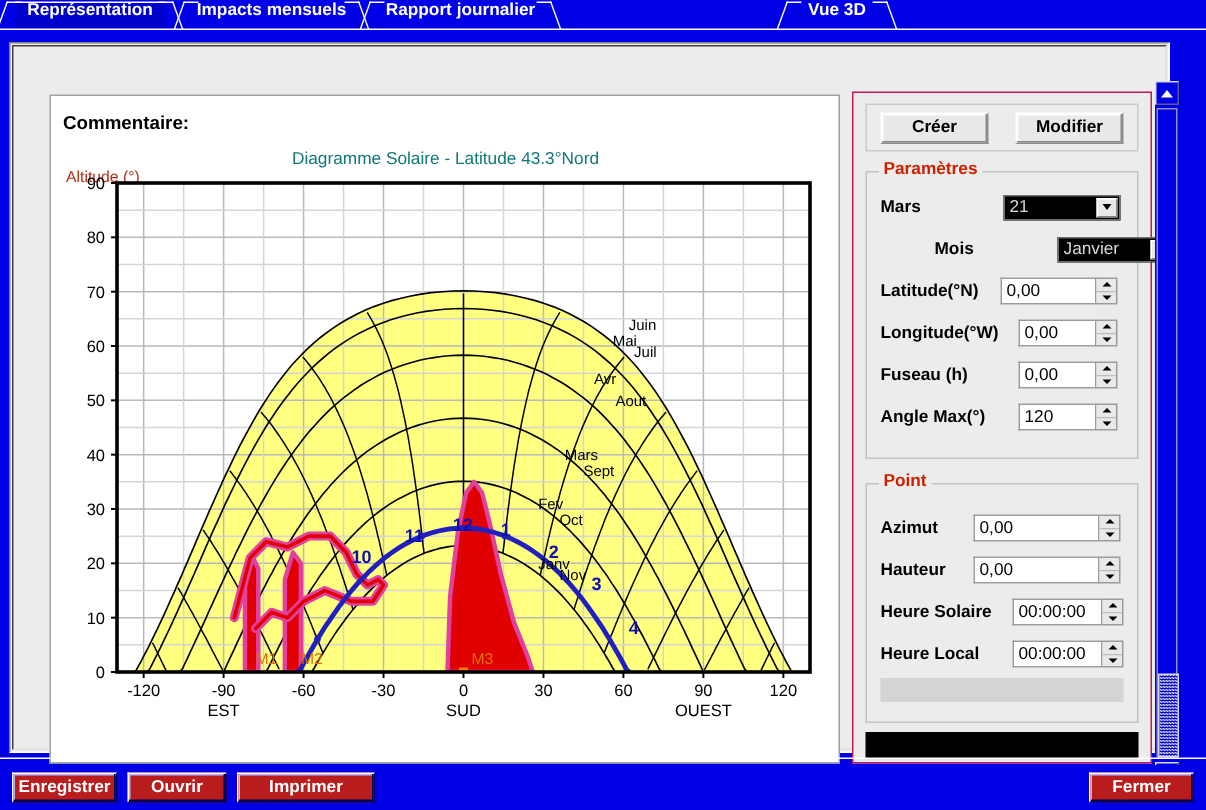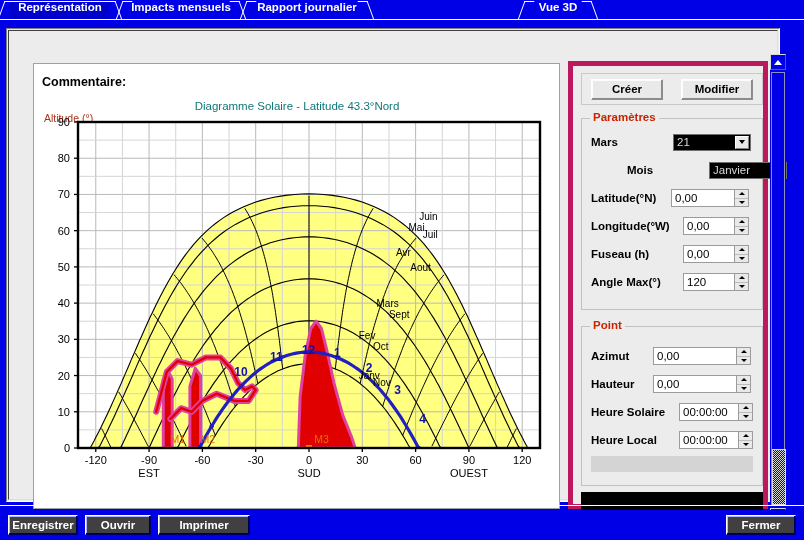--- a/index.html
+++ b/index.html
@@ -76,21 +76,21 @@
     position:absolute;left:0;top:0;width:510px;text-align:center;
     font-size:11.5px;color:#117777;
   }
   .ylabel{position:absolute;left:2px;top:12px;font-size:10.5px;color:#b03018;}
   svg.plot{position:absolute;left:0;top:0;}
 
   
   .rightpanel{
     position:absolute;left:559px;top:30px;width:200px;height:448px;
     background:#ececec;
-    border:5px solid #be185d;
+    border:1px solid #be185d;
     box-sizing:border-box;
   }
   .btnrow{
     position:absolute;left:8px;top:7px;width:182px;height:32px;
     background:#ececec;border:1px solid #c9c9c9;box-sizing:border-box;
     display:flex;align-items:center;justify-content:space-around;
   }
   .gbtn{
     width:72px;height:21px;background:#e9e9e9;
     border:1px solid #8e8e8e;border-top-color:#ffffff;border-left-color:#ffffff;
@@ -168,21 +168,21 @@
   .sb-thumb{
     position:absolute;left:0;width:14px;height:56px;bottom:0;
     background:
       repeating-conic-gradient(#d6d6d6 0% 25%, #0000e6 0% 50%) 0 0/2px 2px;
     border:1px solid #d8d8d8;box-sizing:border-box;
   }
 
   
   .bottom{position:absolute;left:0;top:510px;width:804px;height:30px;background:#0000e6;}
   .bbtn{
-    position:absolute;top:5px;height:20px;background:#404040;
+    position:absolute;top:5px;height:20px;background:#b91c1c;
     border:1px solid #ffffff;border-right-color:#000060;border-bottom-color:#000060;
     box-shadow:inset -1px -1px 0 #000050, inset 1px 1px 0 #b8b8ff;
     color:#ffffff;font-weight:bold;font-size:11.5px;
     display:flex;align-items:center;justify-content:center;
     box-sizing:border-box;cursor:default;text-align:center;
   }
   .sep-line{position:absolute;left:0;top:505px;width:804px;height:1px;background:#ffffff;}
 </style>
 </head>
 <body>

